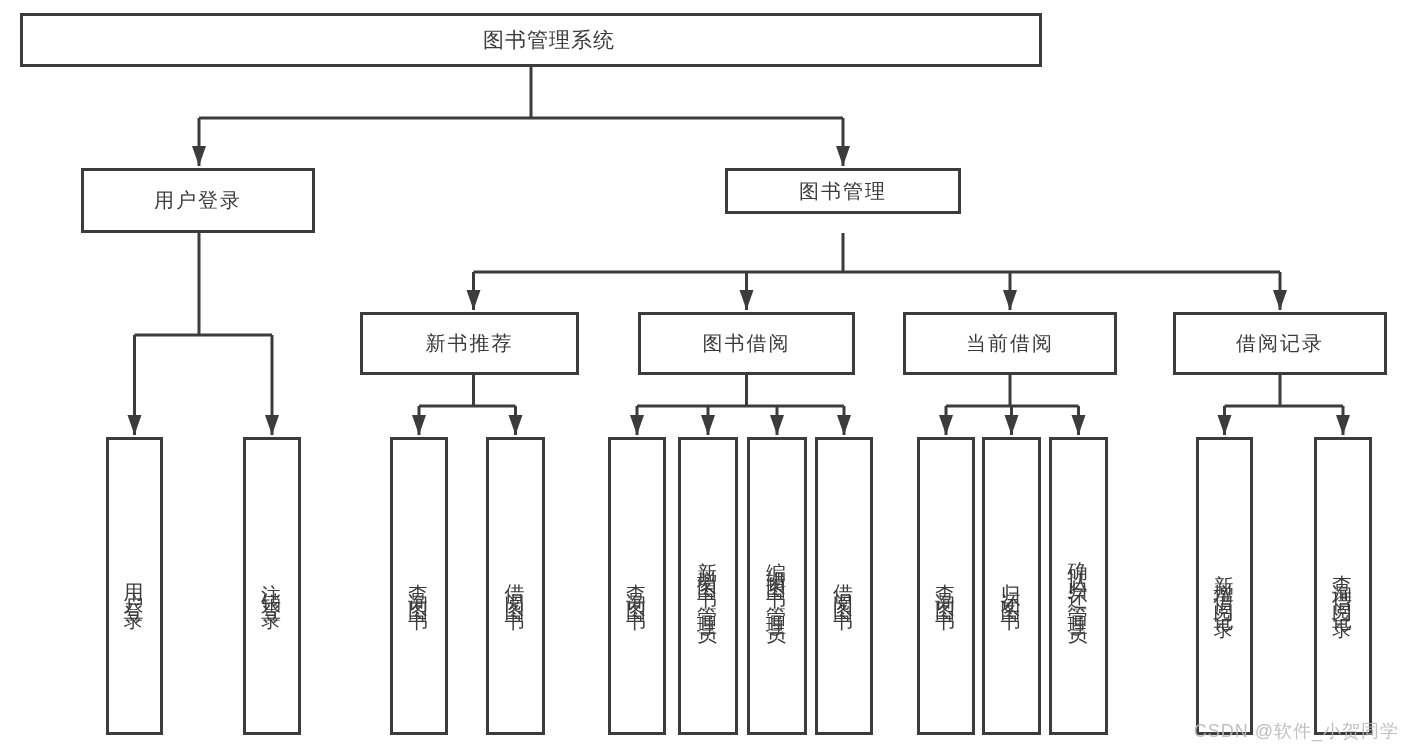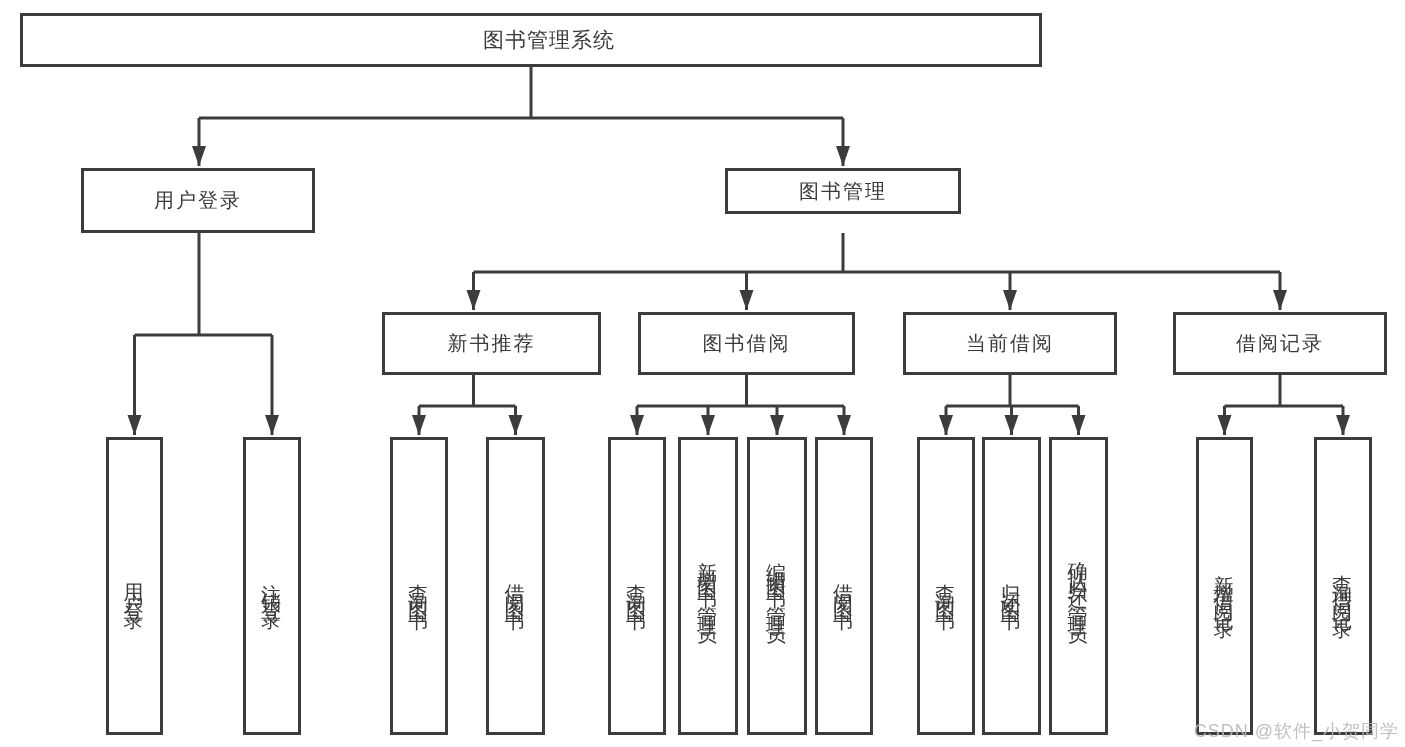--- a/index.html
+++ b/index.html
@@ -26,21 +26,21 @@
   .leaf span{
     writing-mode:vertical-rl;
     text-orientation:mixed;
     font-size:20px;
     letter-spacing:9px;
   }
   
   .box-root{left:20px;top:13px;width:1022px;height:54px;padding-left:36px;}
   .box-user-login{left:81px;top:168px;width:234px;height:65px;}
   .box-book-mgmt{left:725px;top:168px;width:236px;height:46px;}
-  .box-new-rec{left:382px;top:312px;width:219px;height:63px;}
+  .box-new-rec{left:360px;top:312px;width:219px;height:63px;}
   .box-book-borrow{left:638px;top:312px;width:217px;height:63px;}
   .box-cur-borrow{left:903px;top:312px;width:214px;height:63px;}
   .box-records{left:1173px;top:312px;width:214px;height:63px;}
   .leaf{top:437px;height:298px;}
   .lf-user-login{left:106px;width:57px;}
   .lf-logout{left:243px;width:58px;}
   .lf-nb-query{left:390px;width:58px;}
   .lf-nb-borrow{left:486px;width:59px;}
   .lf-bb-query{left:608px;width:58px;}
   .lf-bb-add{left:678px;width:60px;}

